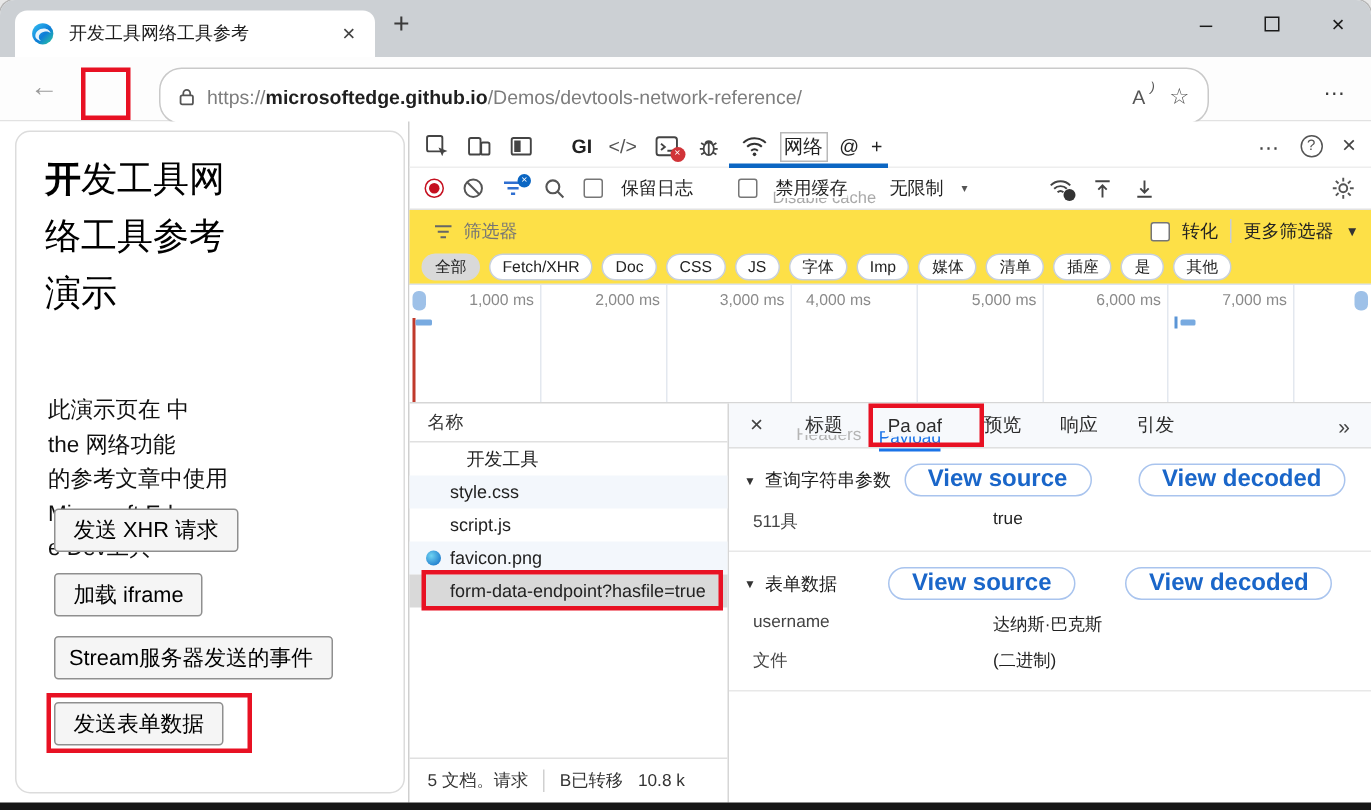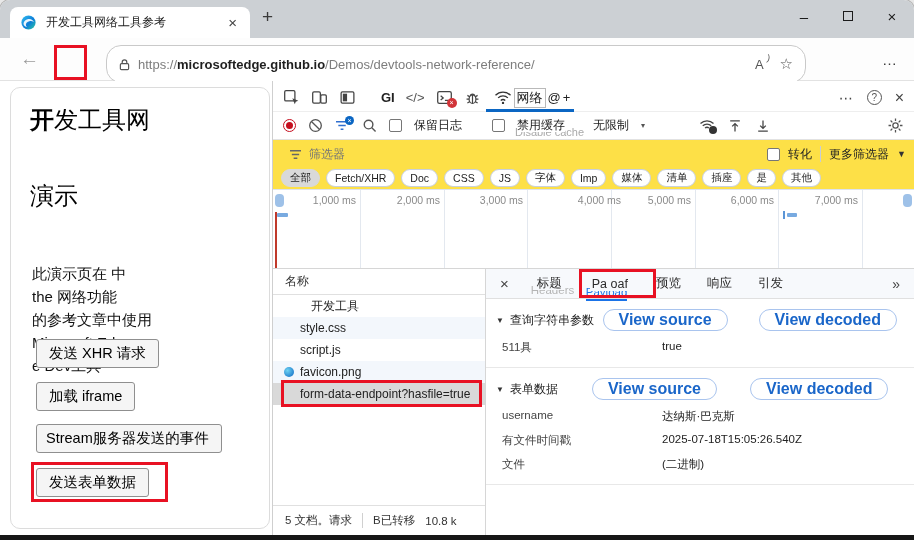--- a/index.html
+++ b/index.html
@@ -48,21 +48,21 @@
           justify-content:center; padding:0 12px; }
 
   
   .devtools { position:absolute; left:272px; top:81px; right:0; bottom:5px; background:#fff;
               border-left:1px solid #cfcfcf; }
   .ic { display:inline-flex; align-items:center; justify-content:center; }
 
   .dt-tabbar { position:absolute; left:0; top:3px; right:0; height:28px; display:flex;
                align-items:center; gap:11px; padding:0 10px; border-bottom:1px solid #eee; }
   .dt-tabbar .txt { font-size:13px; color:#222; }
-  .net-tab { display:flex; align-items:center; gap:2px; position:relative; height:28px; padding:0 2px; }
+  .net-tab { display:flex; align-items:center; gap:8px; position:relative; height:28px; padding:0 2px; }
   .net-tab .nt-label { font-size:13px; color:#222; border:1px solid #b9b9b9; padding:0 2px; }
   .net-underline { position:absolute; left:-6px; right:-2px; bottom:0; height:3px; background:#0b66c3; }
   .dt-right { margin-left:auto; display:flex; align-items:center; gap:13px; }
   .help-c { width:15px; height:15px; border:1.3px solid #555; border-radius:50%; font-size:10px;
             color:#555; display:flex; align-items:center; justify-content:center; }
   .dt-x { font-size:16px; color:#444; }
 
   .dt-toolbar { position:absolute; left:0; top:31px; right:0; height:28px; display:flex;
                 align-items:center; gap:12px; padding:0 10px; border-bottom:1px solid #e2e2e2; }
   .rec { width:13px; height:13px; border:1.6px solid #c50f1f; border-radius:50%; position:relative; }
@@ -192,21 +192,21 @@
       <span class="read-aloud"><span>A</span><span class="wave">)</span></span>
       <span class="star">☆</span>
     </div>
     <span class="more-dots">…</span>
   </div>
 
   <div class="webpage">
     <div class="page-card"></div>
     <div class="h1">
       <b>开</b><span>发工具网</span><br>
-      <br>
+      <span>络工具参考</span><br>
       <span>演示</span>
     </div>
     <div class="para">
       <span>此演示页在 中</span><br>
       <span>the  网络功能</span><br>
       <span>的参考文章中使用</span><br>
       <span>Microsoft Edg</span><br>
       <span>e Dev工具</span>
     </div>
     <div class="pbtn" style="top:258px;">发送 XHR 请求</div>
@@ -365,21 +365,21 @@
       <span class="gridline" style="left:87px;"></span>
       <span class="gridline" style="left:171px;"></span>
       <span class="gridline" style="left:254px;"></span>
       <span class="gridline" style="left:338px;"></span>
       <span class="gridline" style="left:422px;"></span>
       <span class="gridline" style="left:505px;"></span>
       <span class="gridline" style="left:589px;"></span>
       <span class="tick" style="left:3px;">1,000 ms</span>
       <span class="tick" style="left:87px;">2,000 ms</span>
       <span class="tick" style="left:170px;">3,000 ms</span>
-      <span class="tick" style="left:268px;">4,000 ms</span>
+      <span class="tick" style="left:246px;text-align:center;">4,000 ms</span>
       <span class="tick" style="left:338px;">5,000 ms</span>
       <span class="tick" style="left:421px;">6,000 ms</span>
       <span class="tick" style="left:505px;">7,000 ms</span>
       <span class="scrollnub" style="left:2px;"></span>
       <span class="scrollnub" style="right:2px;"></span>
       <span class="redline"></span>
       <span class="marker" style="left:4px;top:23px;width:11px;"></span>
       <span class="marker-tick" style="left:510px;top:21px;"></span>
       <span class="marker" style="left:514px;top:23px;width:10px;"></span>
     </div>
@@ -441,24 +441,20 @@
             <span class="f-buttons">
               <span class="pill">View source</span>
               <span class="pill">View decoded</span>
             </span>
           </div>
           <div class="kvrow">
             <span class="k">username</span>
             <span class="v">达纳斯·巴克斯</span>
           </div>
           <div class="kvrow">
-            <span class="k">有文件时间戳</span>
-            <span class="v">2025-07-18T15:05:26.540Z</span>
-          </div>
-          <div class="kvrow">
             <span class="k">文件</span>
             <span class="v">(二进制)</span>
           </div>
           <div class="hdiv"></div>
         </div>
       </div>
     </div>
   </div>
 
   <div class="annot" style="left:54px;top:45px;width:33px;height:35px;"></div>

